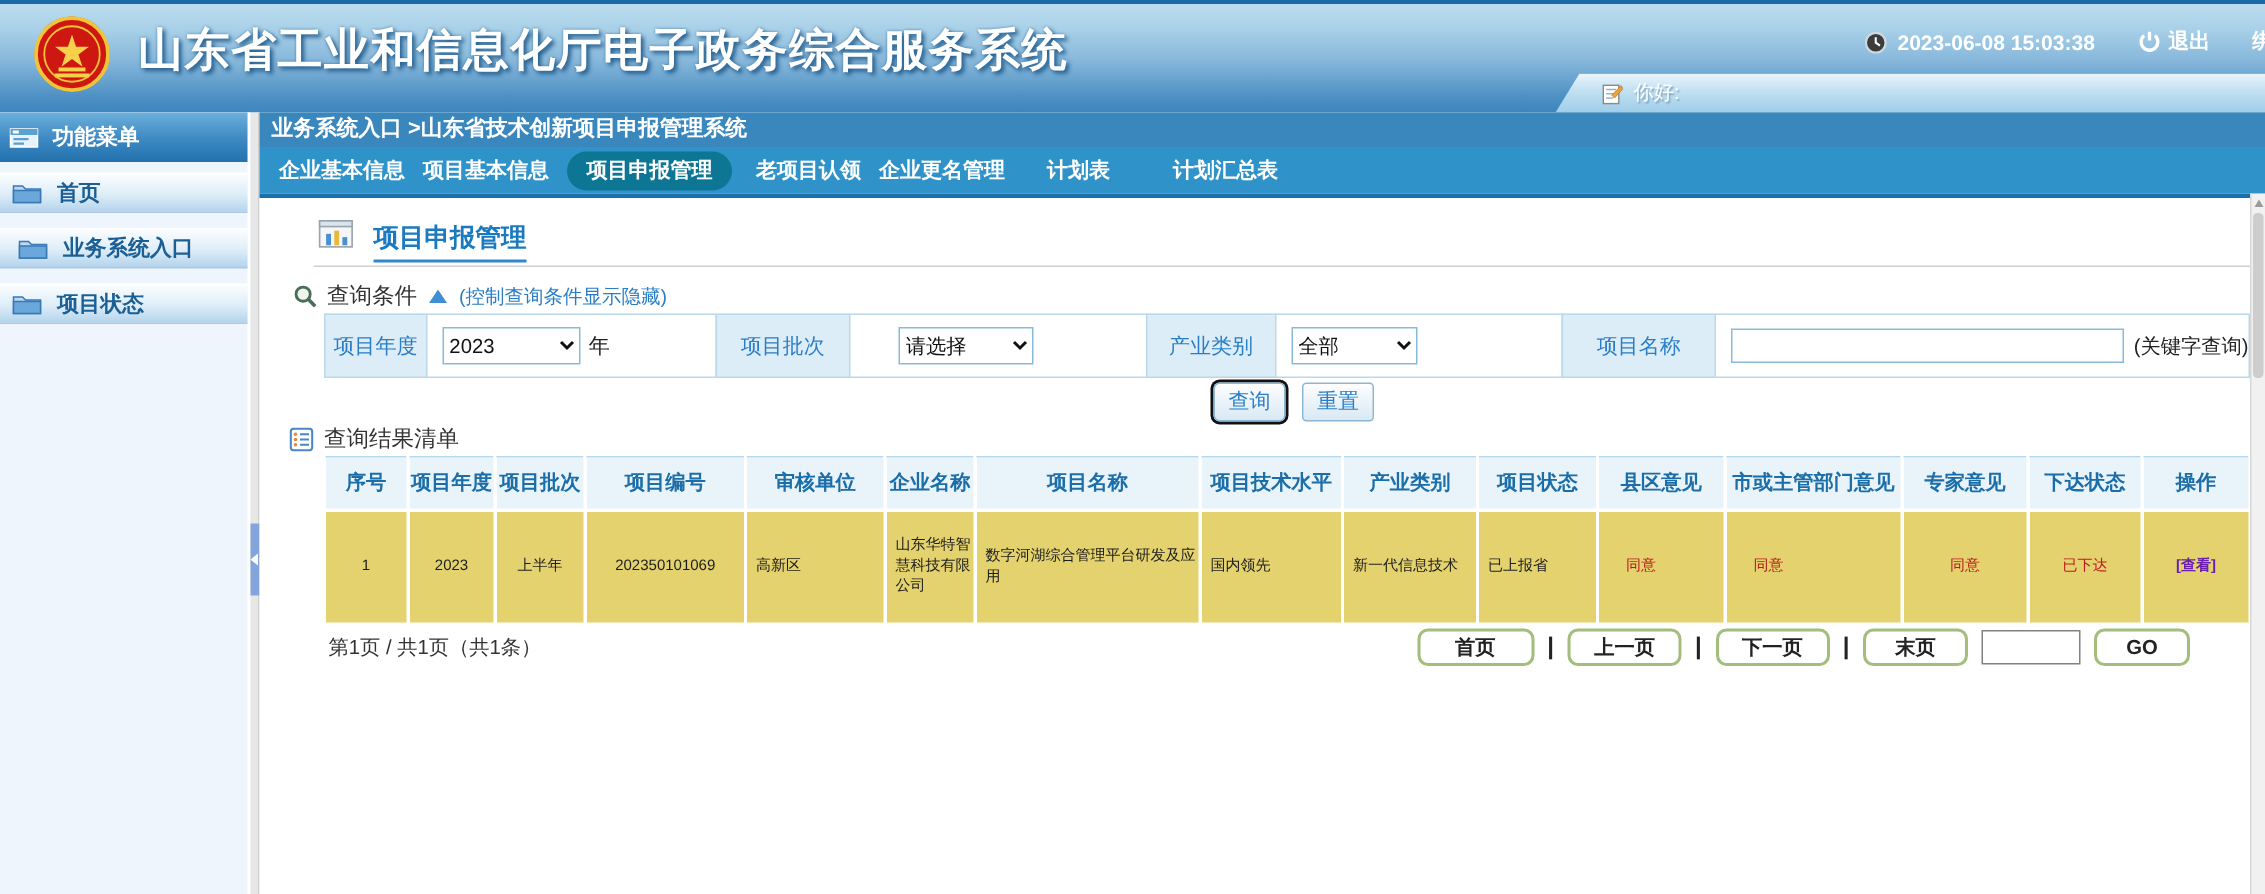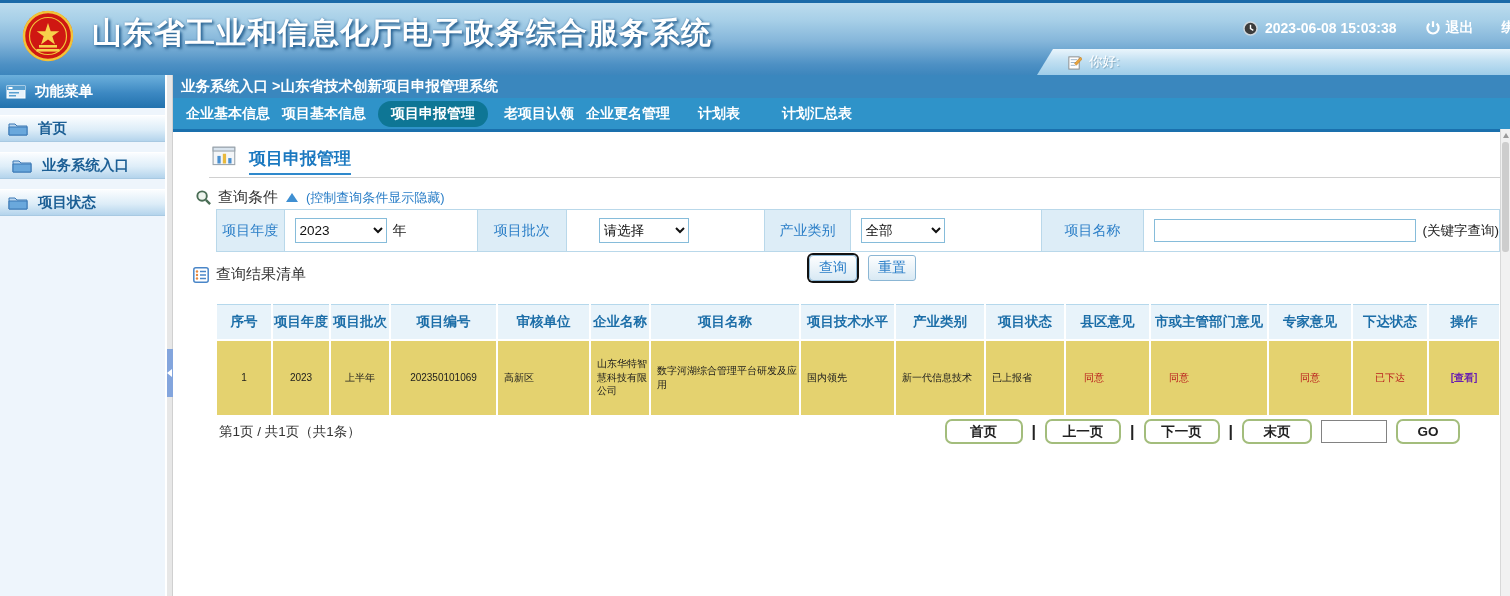--- a/index.html
+++ b/index.html
@@ -71,21 +71,21 @@
   .sel-year{width:92px;} .sel-batch{width:90px;} .sel-industry{width:84px;}
   .name-input { width:262px; height:23px; border:1px solid #86bcda; padding:0 3px; font-size:13px; }
   .name-hint { font-size:13.5px; color:#222; white-space:nowrap; }
   .unit-label { color:#222; }
 
   .btn-row { position:absolute; left:636px; top:123px; display:flex; gap:11px; align-items:center; }
   .qbtn { padding:3px 9px; font-size:14px; color:#2a7ec7; background:linear-gradient(180deg,#fefefe,#d8e9f4);
     border:1px solid #8bb6d4; border-radius:3px; cursor:pointer; font-family:inherit; }
   .qbtn.primary { box-shadow:0 0 0 2px #111; border-radius:4px; }
 
-  .results-row { position:absolute; left:20px; top:133px; display:flex; align-items:center; gap:7px; font-size:15px; color:#333; }
+  .results-row { position:absolute; left:20px; top:151px; display:flex; align-items:center; gap:7px; font-size:15px; color:#333; }
 
   table.results { position:absolute; left:44px; top:172px; width:1283px; border-collapse:collapse; table-layout:fixed; border-top:1px solid #b5d8ec; }
   th { background:#e8f3fa; color:#1c6ea8; font-size:13.5px; font-weight:bold; height:35px;
     border-right:2px solid #fff; border-bottom:2px solid #fff; text-align:center; overflow:hidden; }
   td { background:#e4d26f; height:75px; font-size:10px; color:#1c1c1c; border-right:2px solid #fff;
     vertical-align:middle; padding:2px 0; line-height:1.35; overflow:hidden; }
   td.c { text-align:center; } td.l { text-align:left; padding-left:6px; } td.lp { text-align:left; padding-left:18px; }
   .green { color:#b91c1c; }
   .view-link { color:#6a1fb0; font-weight:bold; cursor:pointer; }
 

